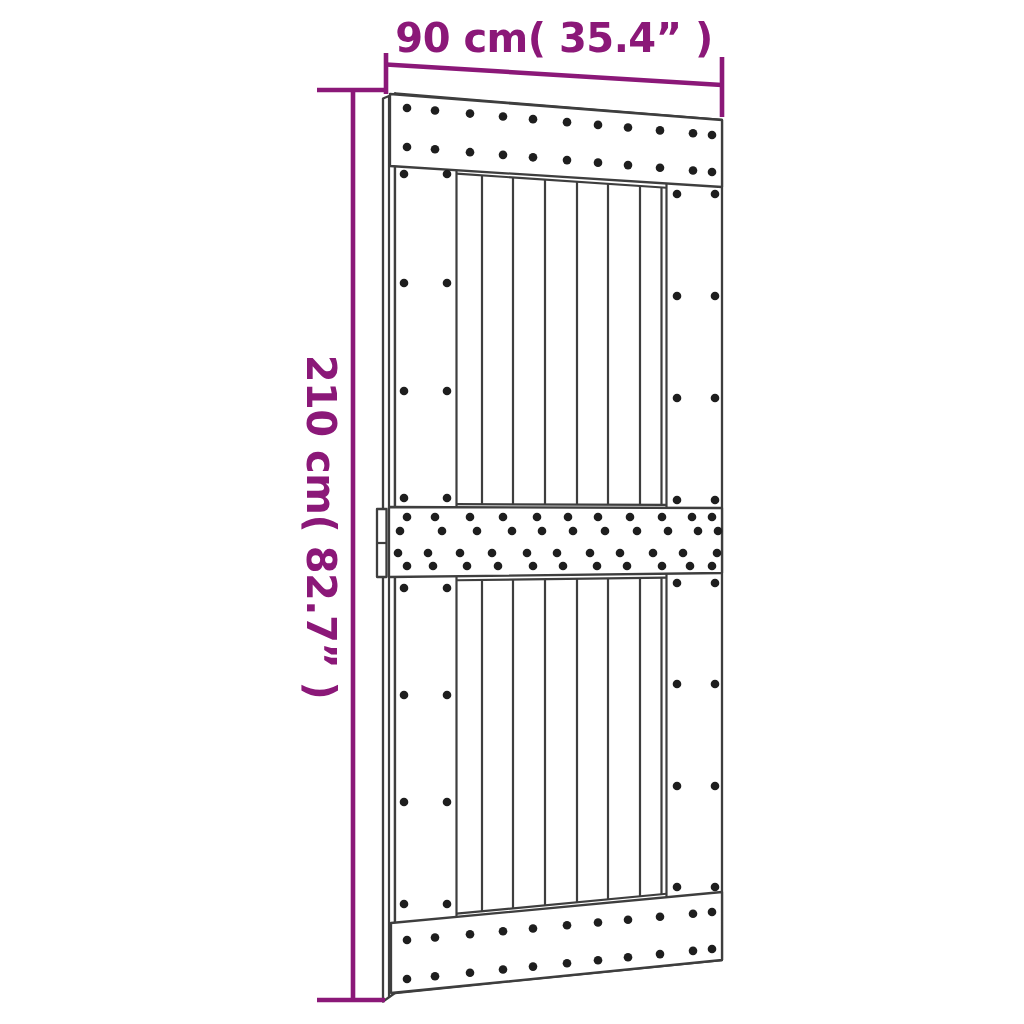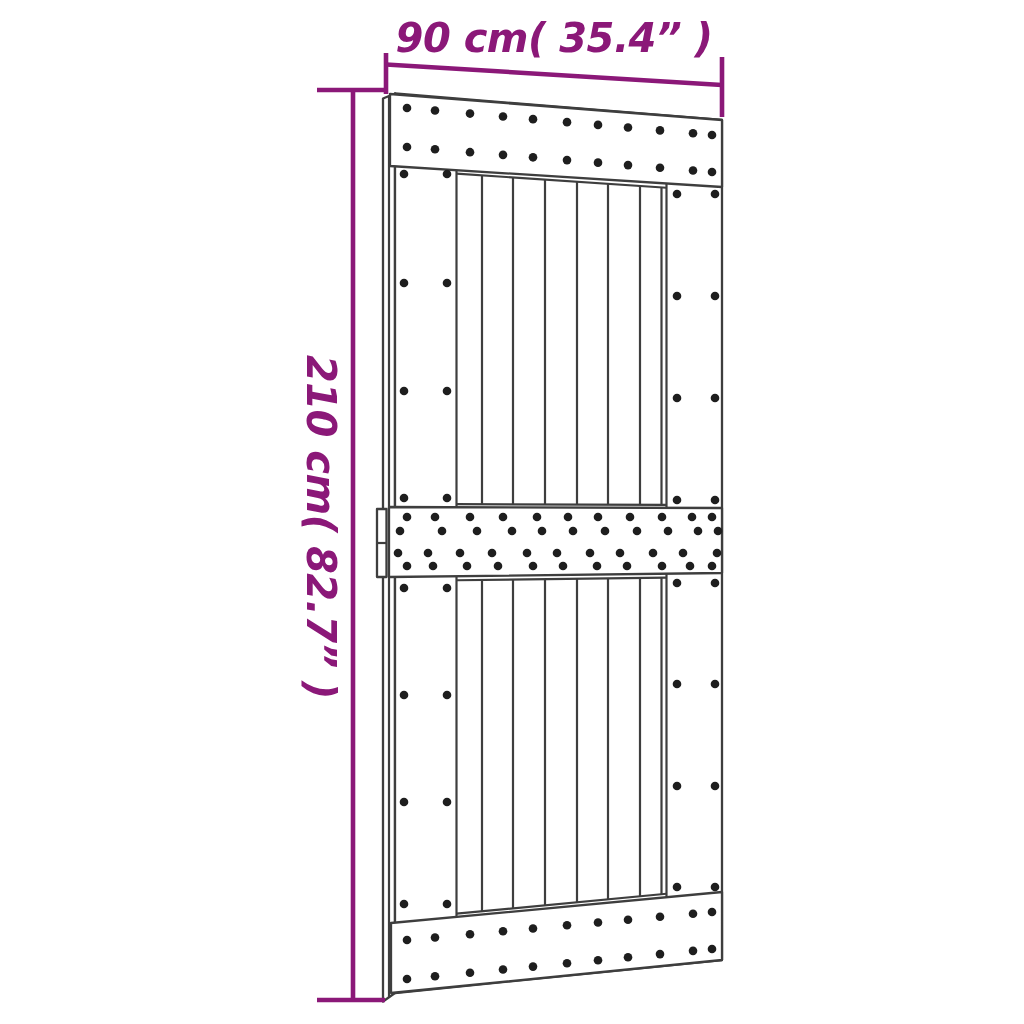--- a/index.html
+++ b/index.html
@@ -2,21 +2,20 @@
 <html style="--accent: #8b1878; --line: #3e3e3e; --dot: #1e1e1e; --bg: #ffffff;"><head>
 <meta charset="utf-8">
 <style>
   html,body{margin:0;padding:0;background:#fff;}
   .canvas{
     position:relative;
     width:1009px;height:1024px;
     background:var(--bg,#ffffff);
     overflow:hidden;
     font-family:"DejaVu Sans","Liberation Sans",sans-serif;
-    font-style:italic;
   }
   svg{display:block;width:1024px;height:1024px;}
   .door-stroke{stroke:var(--line,#3e3e3e);stroke-width:2.2;fill:none;stroke-linejoin:round;}
   .door-fill{stroke:var(--line,#3e3e3e);stroke-width:2.3;fill:#ffffff;stroke-linejoin:round;}
   .dim-stroke{stroke:var(--accent,#8b1878);stroke-width:4.6;fill:none;stroke-linecap:butt;}
   .dim-text{
     fill:var(--accent,#8b1878);
     font-family:"DejaVu Sans","Liberation Sans",sans-serif;
     font-weight:bold;
     font-size:40px;

